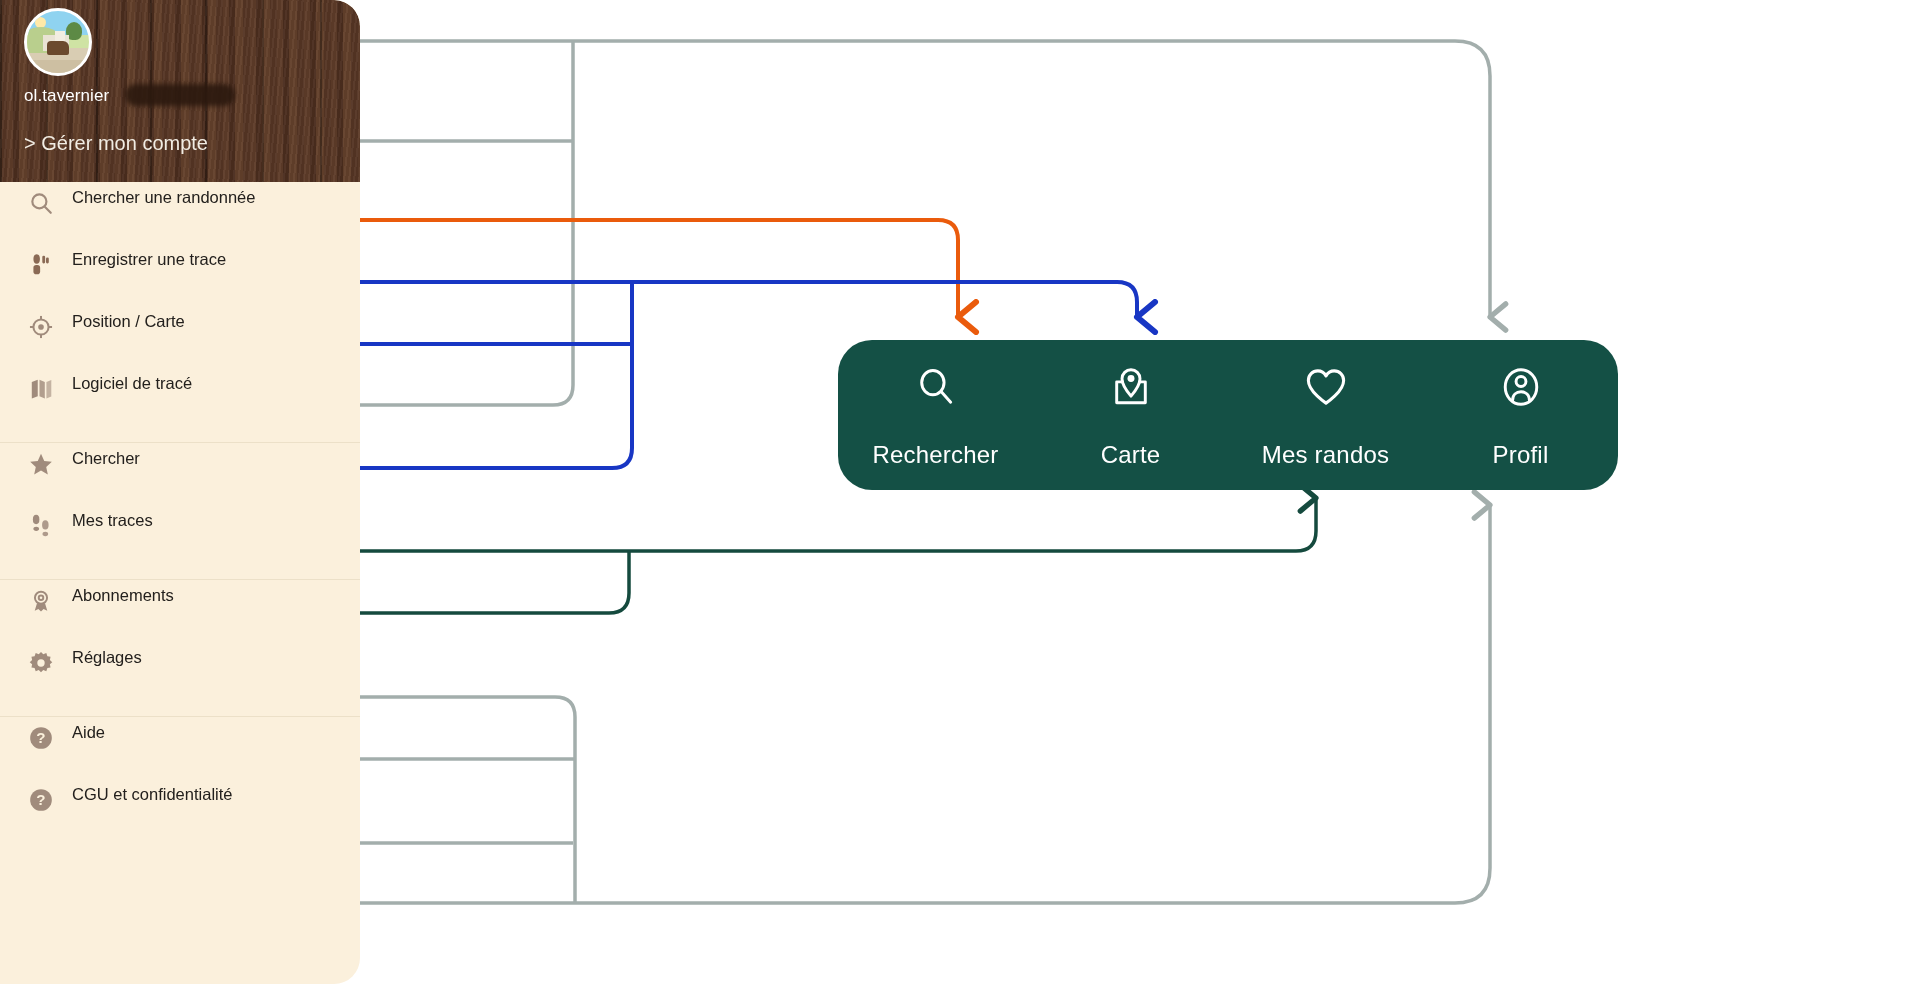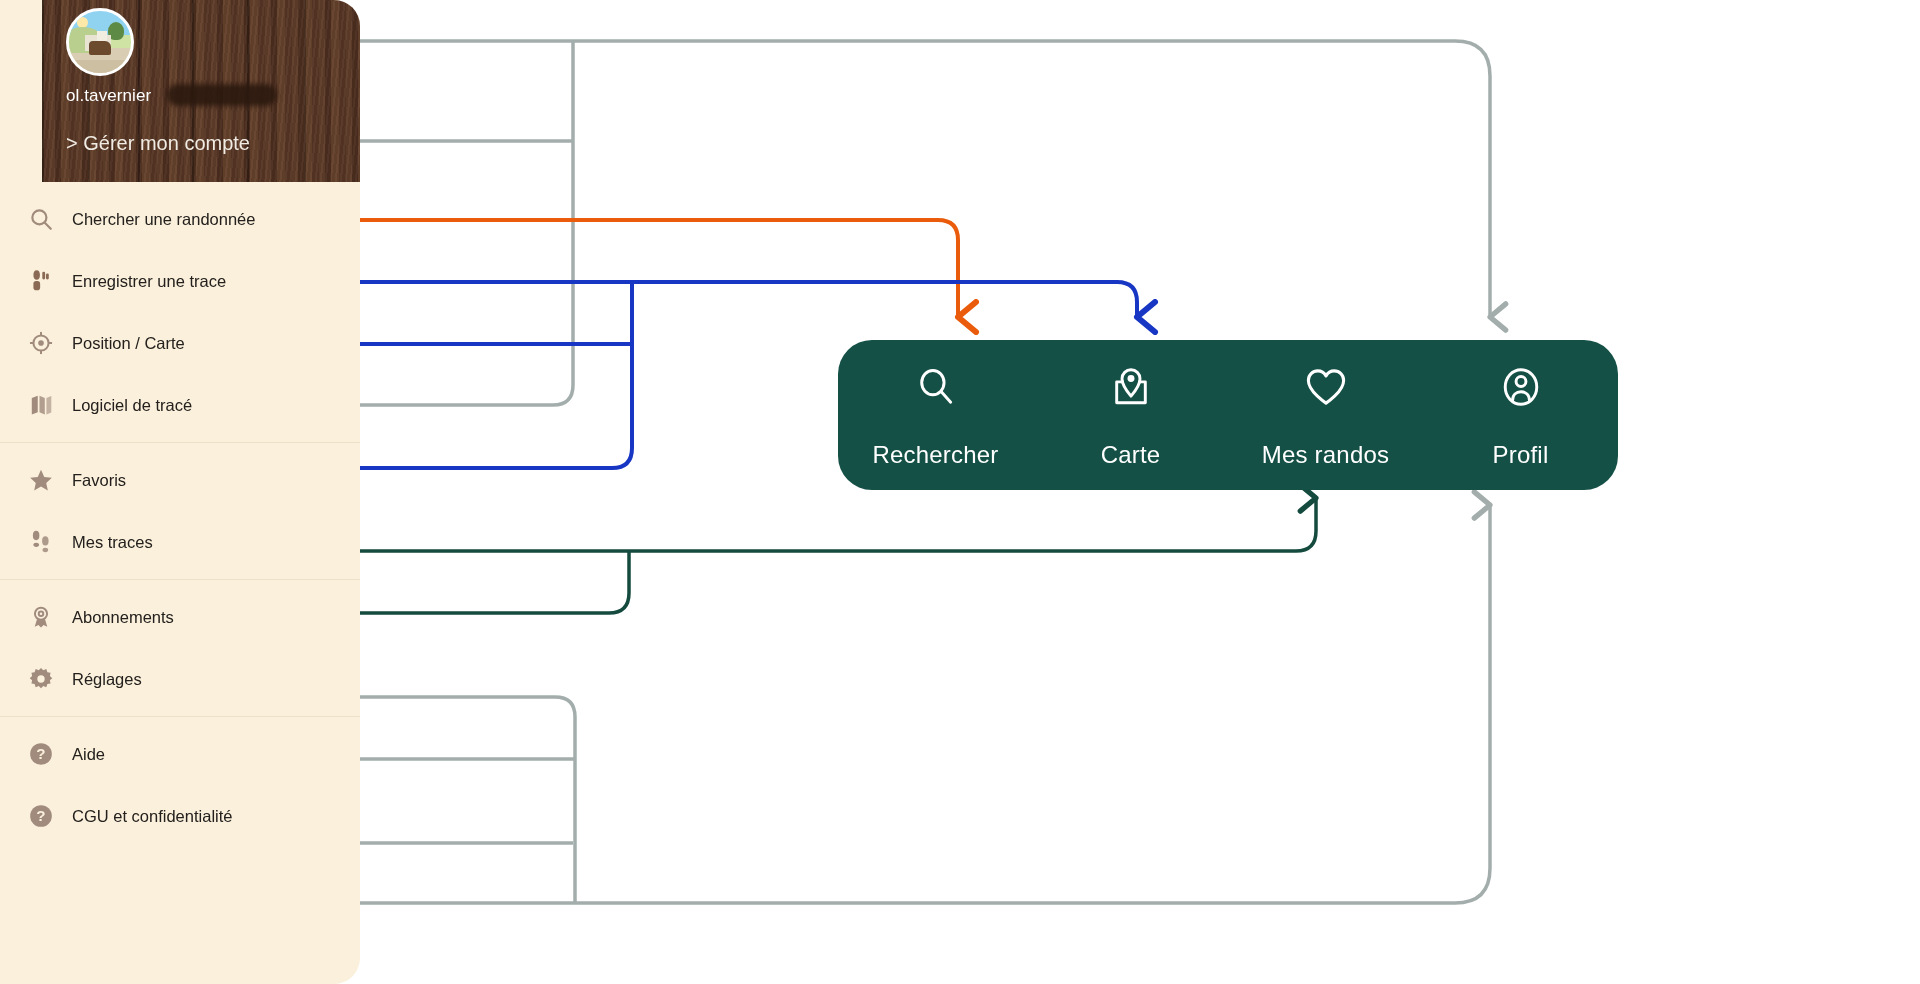--- a/index.html
+++ b/index.html
@@ -27,21 +27,20 @@
       linear-gradient(90deg,rgba(0,0,0,.35) 0 2px,rgba(0,0,0,0) 2px 46px,
         rgba(0,0,0,.28) 46px 48px,rgba(0,0,0,0) 48px 96px,
         rgba(0,0,0,.30) 96px 98px,rgba(0,0,0,0) 98px 150px,
         rgba(0,0,0,.25) 150px 152px,rgba(0,0,0,0) 152px 205px,
         rgba(0,0,0,.30) 205px 207px,rgba(0,0,0,0) 207px 262px,
         rgba(0,0,0,.26) 262px 264px,rgba(0,0,0,0) 264px 320px,
         rgba(0,0,0,.3) 320px 322px,rgba(0,0,0,0) 322px 360px),
       repeating-linear-gradient(90deg,#553524 0 7px,#5e3c29 7px 13px,#4b2d1e 13px 19px,#63402b 19px 27px),
       linear-gradient(180deg,#5b3826,#3f2416);
     border-top-right-radius:26px;
-    margin-left:42px;
   }
   .sb-header:after{
     content:"";position:absolute;inset:0;
     background:repeating-linear-gradient(96deg,rgba(255,255,255,.035) 0 2px,rgba(0,0,0,.05) 2px 5px);
     border-top-right-radius:26px;
   }
   .avatar{
     position:absolute;left:24px;top:8px;width:62px;height:62px;border-radius:50%;
     border:3px solid #fff;overflow:hidden;z-index:3;
     background:linear-gradient(180deg,#8fd3f0 0 38%,#cfe3a4 38% 60%,#d9cdb3 60% 100%);
@@ -61,21 +60,21 @@
     background:rgba(42,24,14,.88);filter:blur(2.5px);z-index:3;
   }
   .manage{
     position:absolute;left:24px;top:132px;color:#f1ece3;font-size:20px;z-index:3;
   }
 
   .sb-list{position:absolute;top:182px;left:0;width:100%;}
   .sb-group{padding:6px 0 6px 0;}
   .sb-sep{height:1px;background:#ece0c8;margin:0;}
   .sb-item{
-    display:flex;align-items:center;height:62px;padding-left:26px;box-sizing:border-box;
+    display:flex;height:62px;padding-left:26px;box-sizing:border-box;
   }
   .sb-ico{width:30px;height:30px;flex:0 0 30px;display:flex;align-items:center;justify-content:center;margin-right:16px;}
   .sb-ico svg{display:block;}
   .sb-label{font-size:16.5px;color:#23201d;white-space:nowrap;}
 
   
   .navbar{
     position:absolute;left:838px;top:340px;width:780px;height:150px;
     background:#145045;border-radius:34px;z-index:4;
     display:flex;align-items:center;justify-content:space-around;
@@ -204,21 +203,21 @@
       </div>
       <div class="sb-sep"></div>
 
       <div class="sb-group">
         <div class="sb-item">
           <span class="sb-ico">
             <svg width="26" height="26" viewBox="0 0 24 24" fill="#A08B7C">
               <path d="M12 2.6 L15 9.2 L22 10 L16.8 14.8 L18.3 21.6 L12 18.1 L5.7 21.6 L7.2 14.8 L2 10 L9 9.2 Z"></path>
             </svg>
           </span>
-          <span class="sb-label">Favoris</span>
+          <span class="sb-label">Chercher</span>
         </div>
         <div class="sb-item">
           <span class="sb-ico">
             <svg width="26" height="26" viewBox="0 0 24 24" fill="#A08B7C">
               <ellipse cx="7.5" cy="6" rx="3" ry="4.3"></ellipse>
               <ellipse cx="7.6" cy="14.6" rx="2.6" ry="2"></ellipse>
               <ellipse cx="16" cy="11" rx="3" ry="4.3" opacity=".85"></ellipse>
               <ellipse cx="16" cy="19.4" rx="2.6" ry="2" opacity=".85"></ellipse>
             </svg>
           </span>

